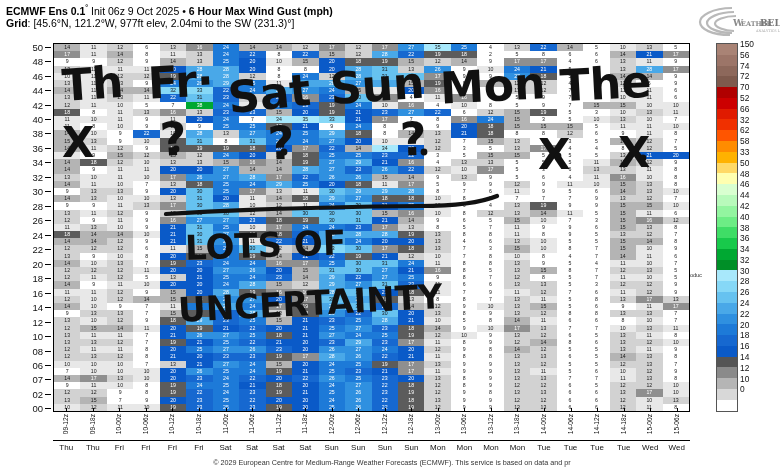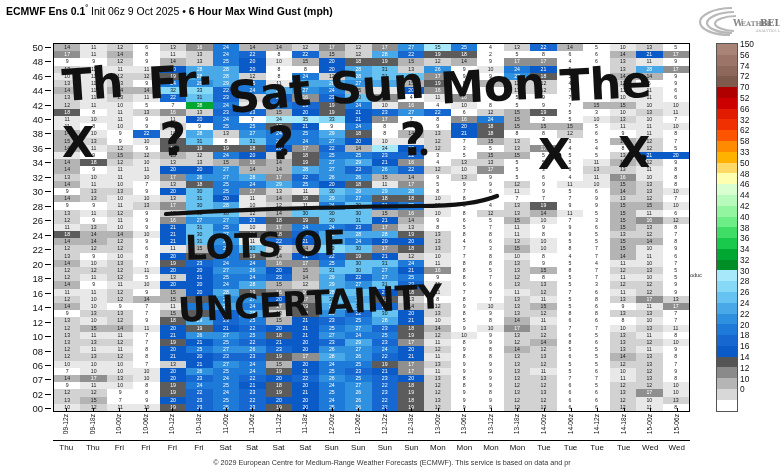--- a/index.html
+++ b/index.html
@@ -69,20 +69,23 @@
     font-family:"DejaVu Sans",sans-serif;
     white-space:nowrap;
   }
 </style>
 </head>
 <body>
 
 <div id="header">
   <div class="hl">
     <b>ECMWF Ens 0.1</b><b class="sup">°</b><span class="norm"> Init 06z 9 Oct 2025 • </span><b>6 Hour Max Wind Gust (mph)</b>
+  </div>
+  <div class="hl">
+    <b>Grid</b><span class="norm">: [45.6°N, 121.2°W, 977ft elev, 2.04mi to the SW (231.3)°]</span>
   </div>
 </div>
 
 <div id="logo">
   <svg width="88" height="38" viewBox="0 0 88 38">
     <g fill="none" stroke="#b9b9b9" stroke-width="2.2">
       <path d="M40 6 C20 6 8 14 8 20 C8 27 20 33 38 33"></path>
       <path d="M42 10 C26 10 15 16 15 21 C15 26 26 31 40 31"></path>
       <path d="M44 14 C32 14 23 18 23 21.5 C23 25 32 29 42 29"></path>
     </g>

